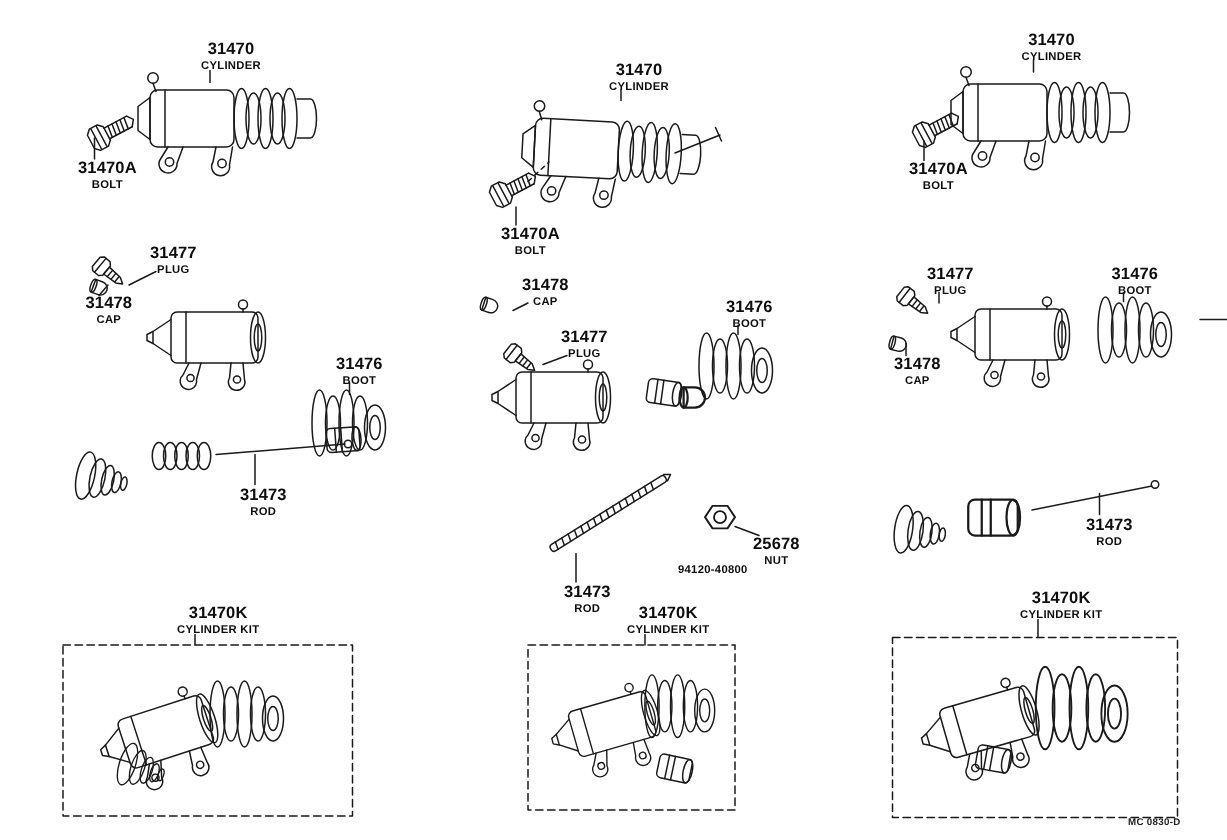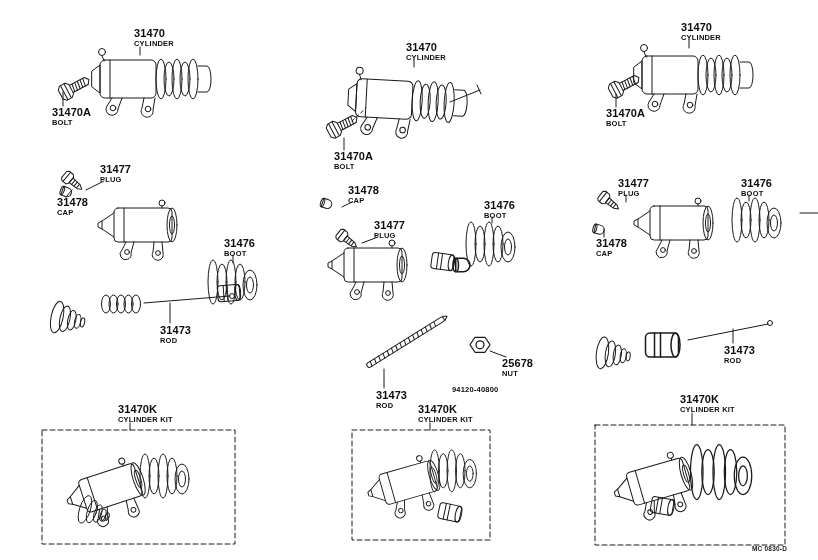--- a/index.html
+++ b/index.html
@@ -1,19 +1,19 @@
 <!DOCTYPE html>
 <html><head>
 <meta charset="utf-8">
 <style>
   html,body{margin:0;padding:0;background:#777;}
   .page{position:relative;width:818px;height:560px;background:#ffffff;overflow:hidden;
         font-family:"Liberation Sans",sans-serif;}
   svg.art{position:absolute;left:0;top:0;}
-  .lbl{position:absolute;color:#0d0d0d;white-space:nowrap;line-height:1;}
+  .lbl{position:absolute;color:#0d0d0d;white-space:nowrap;line-height:1;text-align:center;}
   .lbl .num{display:block;font-size:11px;font-weight:700;letter-spacing:.1px;}
   .lbl .nm{display:block;font-size:7.5px;font-weight:700;letter-spacing:.2px;margin-top:1px;}
   .footer-code{position:absolute;font-size:6.5px;font-weight:700;color:#222;letter-spacing:.2px;}
 </style>
 </head>
 <body>
 
 <div class="page">
 
   <svg class="art" width="818" height="560" viewBox="0 0 818 560" fill="none" stroke="#1a1a1a" stroke-width="1" stroke-linecap="round" stroke-linejoin="round">
@@ -231,21 +231,21 @@
     <span class="nm">BOOT</span>
   </div>
   <div class="lbl" style="left:376px;top:390px">
     <span class="num">31473</span>
     <span class="nm">ROD</span>
   </div>
   <div class="lbl" style="left:502px;top:358px">
     <span class="num">25678</span>
     <span class="nm">NUT</span>
   </div>
-  <div class="lbl" style="left:452px;top:385px">
+  <div class="lbl" style="left:452px;top:375px">
     <span class="nm">94120-40800</span>
   </div>
   <div class="lbl" style="left:418px;top:404px">
     <span class="num">31470K</span>
     <span class="nm">CYLINDER KIT</span>
   </div>
 
   <div class="lbl" style="left:681px;top:22px">
     <span class="num">31470</span>
     <span class="nm">CYLINDER</span>

